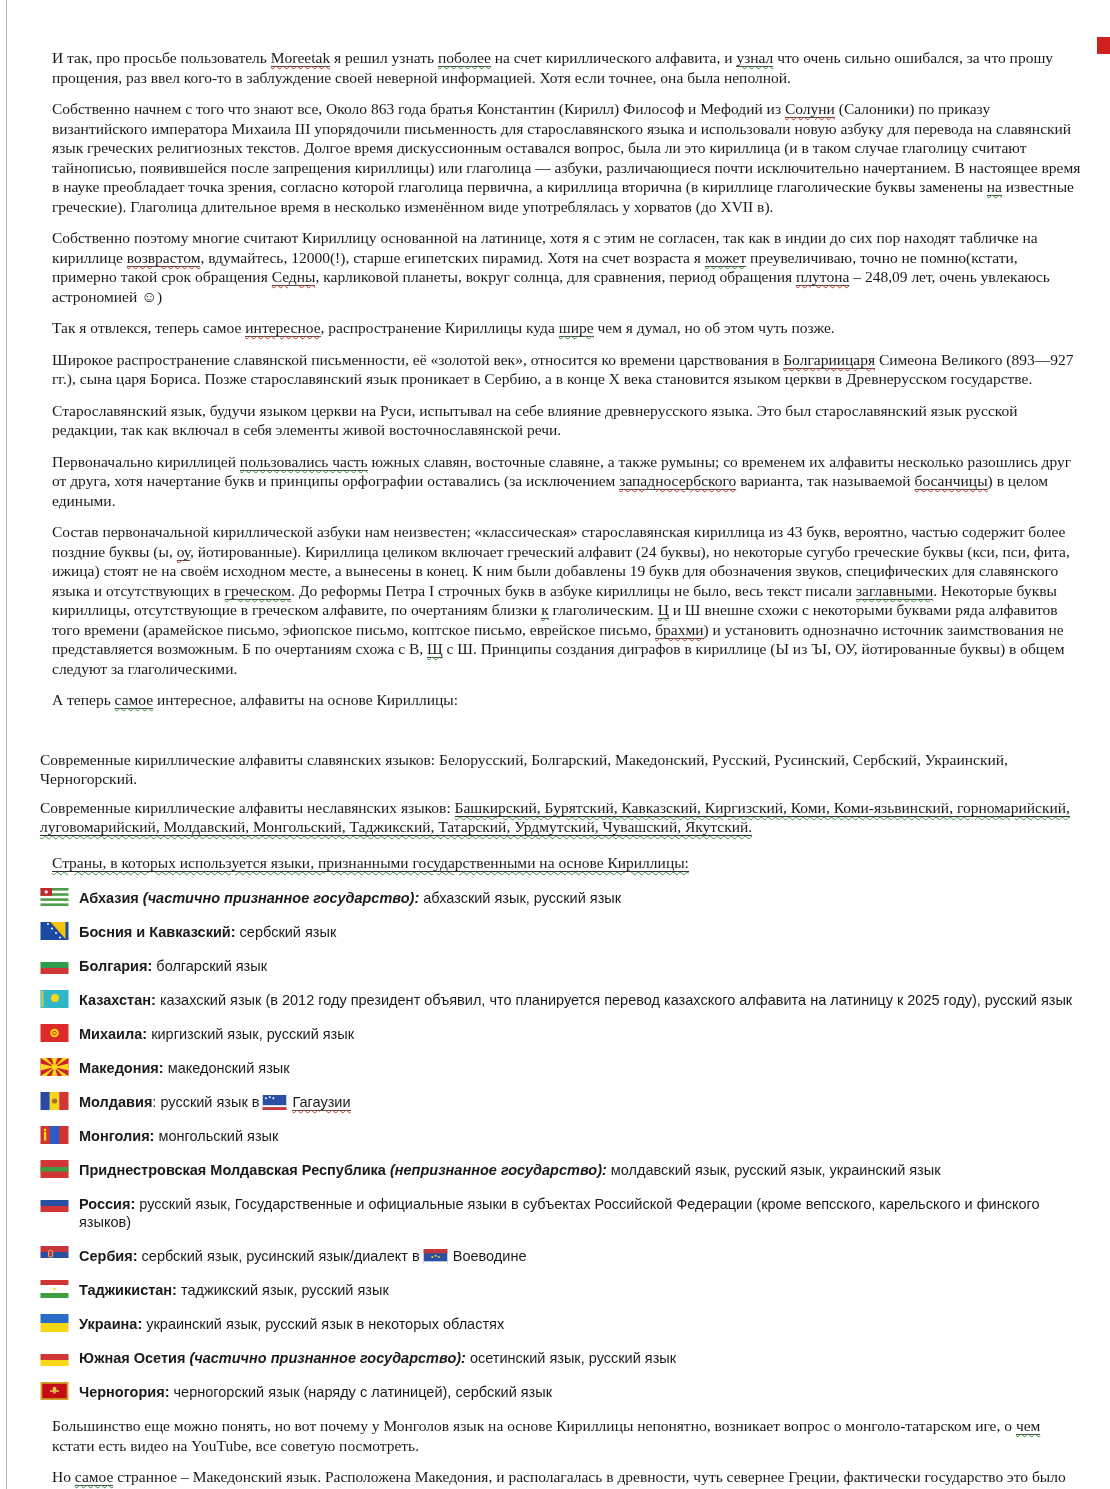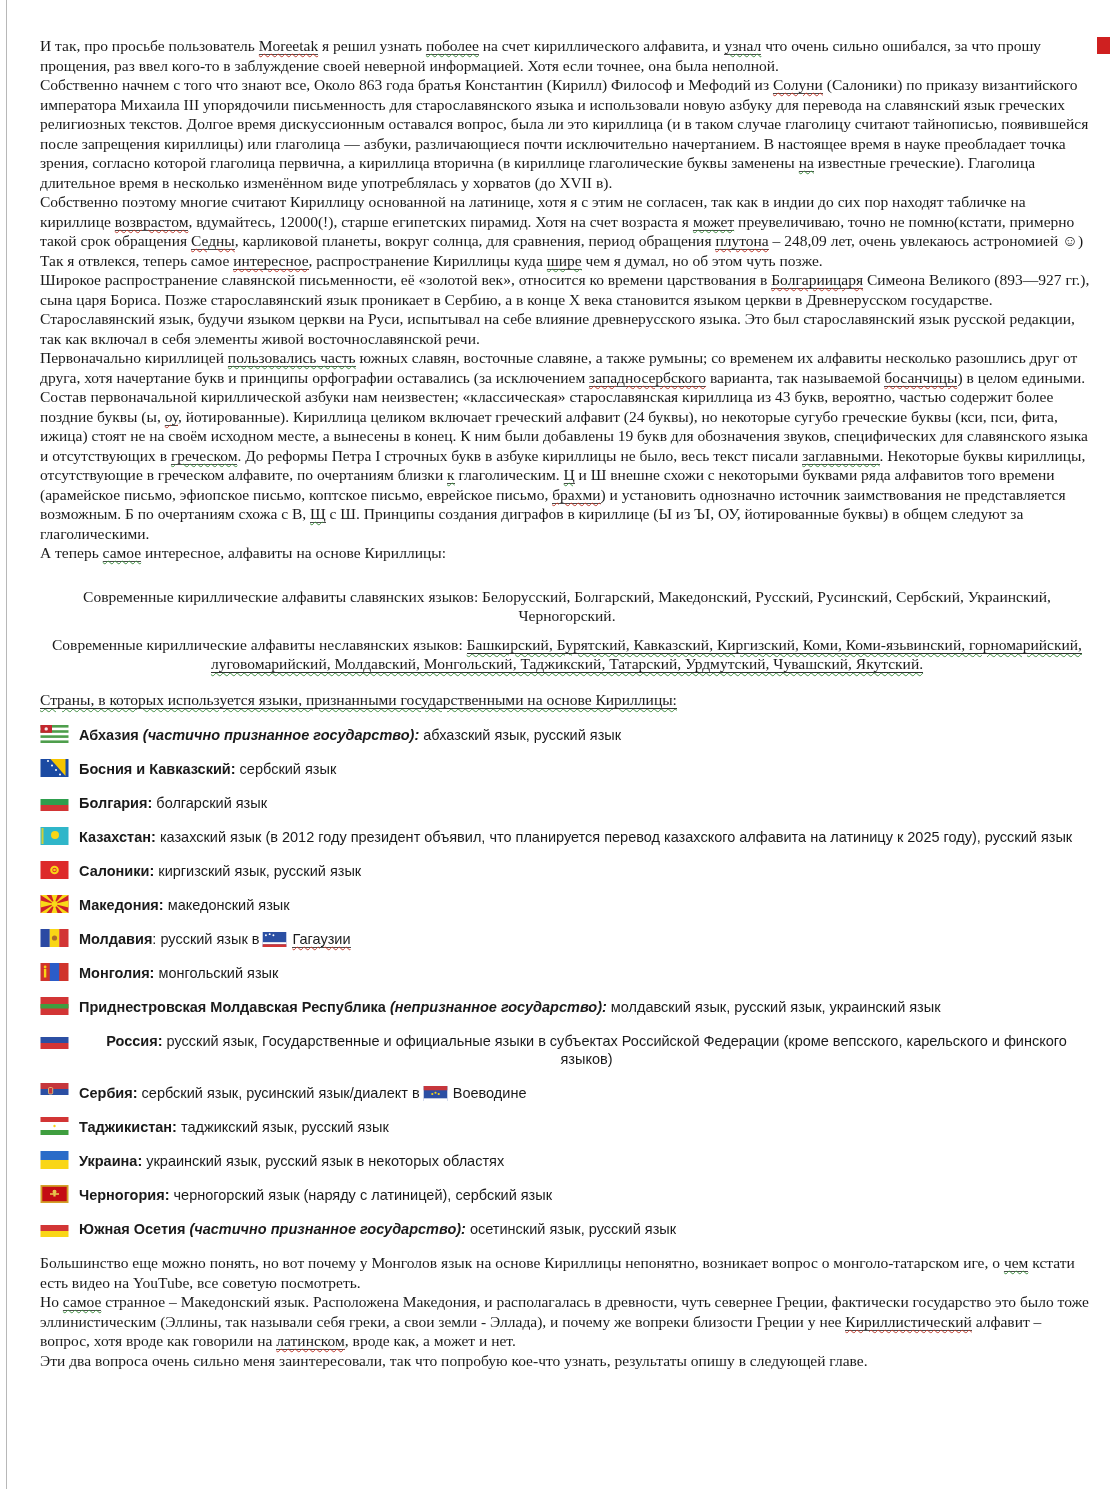--- a/index.html
+++ b/index.html
@@ -10,37 +10,37 @@
     font-family:"Liberation Serif", serif;
     position:relative;
     overflow:hidden;
   }
   .edge-line{position:absolute;left:6px;top:0;bottom:0;width:1px;background:#b8b8b8;}
   .comment-marker{position:absolute;right:0;top:37px;width:13px;height:17px;background:#cf2020;}
   .content{
     position:absolute;left:40px;right:16px;top:36px;
     font-size:15.5px;line-height:19.5px;
   }
-  .content p{margin:0;}
+  .content p{margin:12px;}
   
   .sp-r{border-bottom:1px solid #4a4a4a;text-decoration:underline wavy #c0392b 1px;text-underline-offset:2px;}
   .sp-g{border-bottom:1px solid #4a4a4a;text-decoration:underline wavy #3e8e41 1px;text-underline-offset:2px;}
   .link-g{border-bottom:1px solid #2e2e2e;text-decoration:underline wavy #3e8e41 1px;text-underline-offset:3px;}
-  .alpha-block{margin-top:24px;text-align:center;}
+  .alpha-block{margin-top:40px;}
   .alpha-block p{margin:0 0 9px 0;}
   .countries-heading{margin-top:16px;}
   .country-list{
     margin-top:16px;
     font-family:"Liberation Sans", sans-serif;
     font-size:14.5px;line-height:18px;
   }
   .country-row{display:flex;align-items:flex-start;margin-bottom:15px;}
   .country-row .flag{flex:0 0 auto;margin-right:10px;line-height:0;}
   .country-row .flag svg{display:block;}
-  .country-row .txt{padding-top:1px;text-align:center;}
+  .country-row .txt{padding-top:1px;}
   .b{font-weight:bold;}
   .bi{font-weight:bold;font-style:italic;}
   .flag-inline{display:inline-block;vertical-align:-3px;margin:0 4px 0 2px;line-height:0;}
   .closing-block{margin-top:12px;}
 </style>
 </head>
 <body>
 
 <div class="edge-line"></div>
 <div class="comment-marker"></div>
@@ -118,21 +118,21 @@
       </div>
       <div class="country-row">
         <span class="flag">
           <svg width="29" height="18" viewBox="0 0 28 18">
             <rect width="28" height="18" fill="#dd2b2b"></rect>
             <circle cx="14" cy="9" r="4.3" fill="#f9d616"></circle>
             <circle cx="14" cy="9" r="2.2" fill="#dd2b2b"></circle>
             <circle cx="14" cy="9" r="1.3" fill="#f9d616"></circle>
           </svg>
         </span>
-        <div class="txt"><span class="b">Салоники:</span><span> киргизский язык, русский язык</span></div>
+        <div class="txt"><span class="b">Михаила:</span><span> киргизский язык, русский язык</span></div>
       </div>
       <div class="country-row">
         <span class="flag">
           <svg width="29" height="18" viewBox="0 0 28 18">
             <rect width="28" height="18" fill="#ce2028"></rect>
             <g fill="#f8d818">
               <polygon points="14,9 0,0 6,0"></polygon>
               <polygon points="14,9 11,0 17,0"></polygon>
               <polygon points="14,9 22,0 28,0"></polygon>
               <polygon points="14,9 28,5.5 28,12.5"></polygon>
@@ -234,40 +234,40 @@
           <svg width="29" height="18" viewBox="0 0 28 18">
             <rect width="28" height="9" fill="#2b6cc8"></rect>
             <rect y="9" width="28" height="9" fill="#f9d616"></rect>
           </svg>
         </span>
         <div class="txt"><span class="b">Украина:</span><span> украинский язык, русский язык в некоторых областях</span></div>
       </div>
       <div class="country-row">
         <span class="flag">
           <svg width="29" height="18" viewBox="0 0 28 18">
+            <rect width="28" height="6" fill="#fff"></rect>
+            <rect y="6" width="28" height="6" fill="#d23535"></rect>
+            <rect y="12" width="28" height="6" fill="#f9d616"></rect>
+          </svg>
+        </span>
+        <div class="txt"><span class="b">Южная Осетия </span><span class="bi">(частично признанное государство):</span><span> осетинский язык, русский язык</span></div>
+      </div>
+      <div class="country-row">
+        <span class="flag">
+          <svg width="29" height="18" viewBox="0 0 28 18">
             <rect width="28" height="18" fill="#d3a029"></rect>
             <rect x="1.8" y="1.8" width="24.4" height="14.4" fill="#c40c14"></rect>
             <g fill="#e6c34c">
               <circle cx="14" cy="6.8" r="2"></circle>
               <rect x="9.5" y="8.2" width="9" height="1.6"></rect>
               <rect x="12.9" y="5" width="2.2" height="6.5"></rect>
             </g>
           </svg>
         </span>
         <div class="txt"><span class="b">Черногория:</span><span> черногорский язык (наряду с латиницей), сербский язык</span></div>
       </div>
-      <div class="country-row">
-        <span class="flag">
-          <svg width="29" height="18" viewBox="0 0 28 18">
-            <rect width="28" height="6" fill="#fff"></rect>
-            <rect y="6" width="28" height="6" fill="#d23535"></rect>
-            <rect y="12" width="28" height="6" fill="#f9d616"></rect>
-          </svg>
-        </span>
-        <div class="txt"><span class="b">Южная Осетия </span><span class="bi">(частично признанное государство):</span><span> осетинский язык, русский язык</span></div>
-      </div>
     </div>
   <div id="closing" class="closing-block">
       <p><span>Большинство еще можно понять, но вот почему у Монголов язык на основе Кириллицы непонятно, возникает вопрос о монголо-татарском иге, о </span><span class="sp-g">чем</span><span> кстати есть видео на YouTube, все советую посмотреть.</span></p>
       <p><span>Но </span><span class="sp-g">самое</span><span> странное – Македонский язык.  Расположена Македония, и располагалась в древности, чуть севернее Греции, фактически государство это было тоже эллинистическим (Эллины, так называли себя греки, а свои земли - Эллада), и почему же вопреки близости Греции у нее </span><span class="sp-r">Кириллистический</span><span> алфавит – вопрос, хотя вроде как говорили на </span><span class="sp-r">латинском</span><span>, вроде как, а может и нет.</span></p>
       <p><span>Эти два вопроса очень сильно меня заинтересовали, так что попробую кое-что узнать, результаты опишу в следующей главе.</span></p>
     </div>
 </div>
 
 </body></html>

